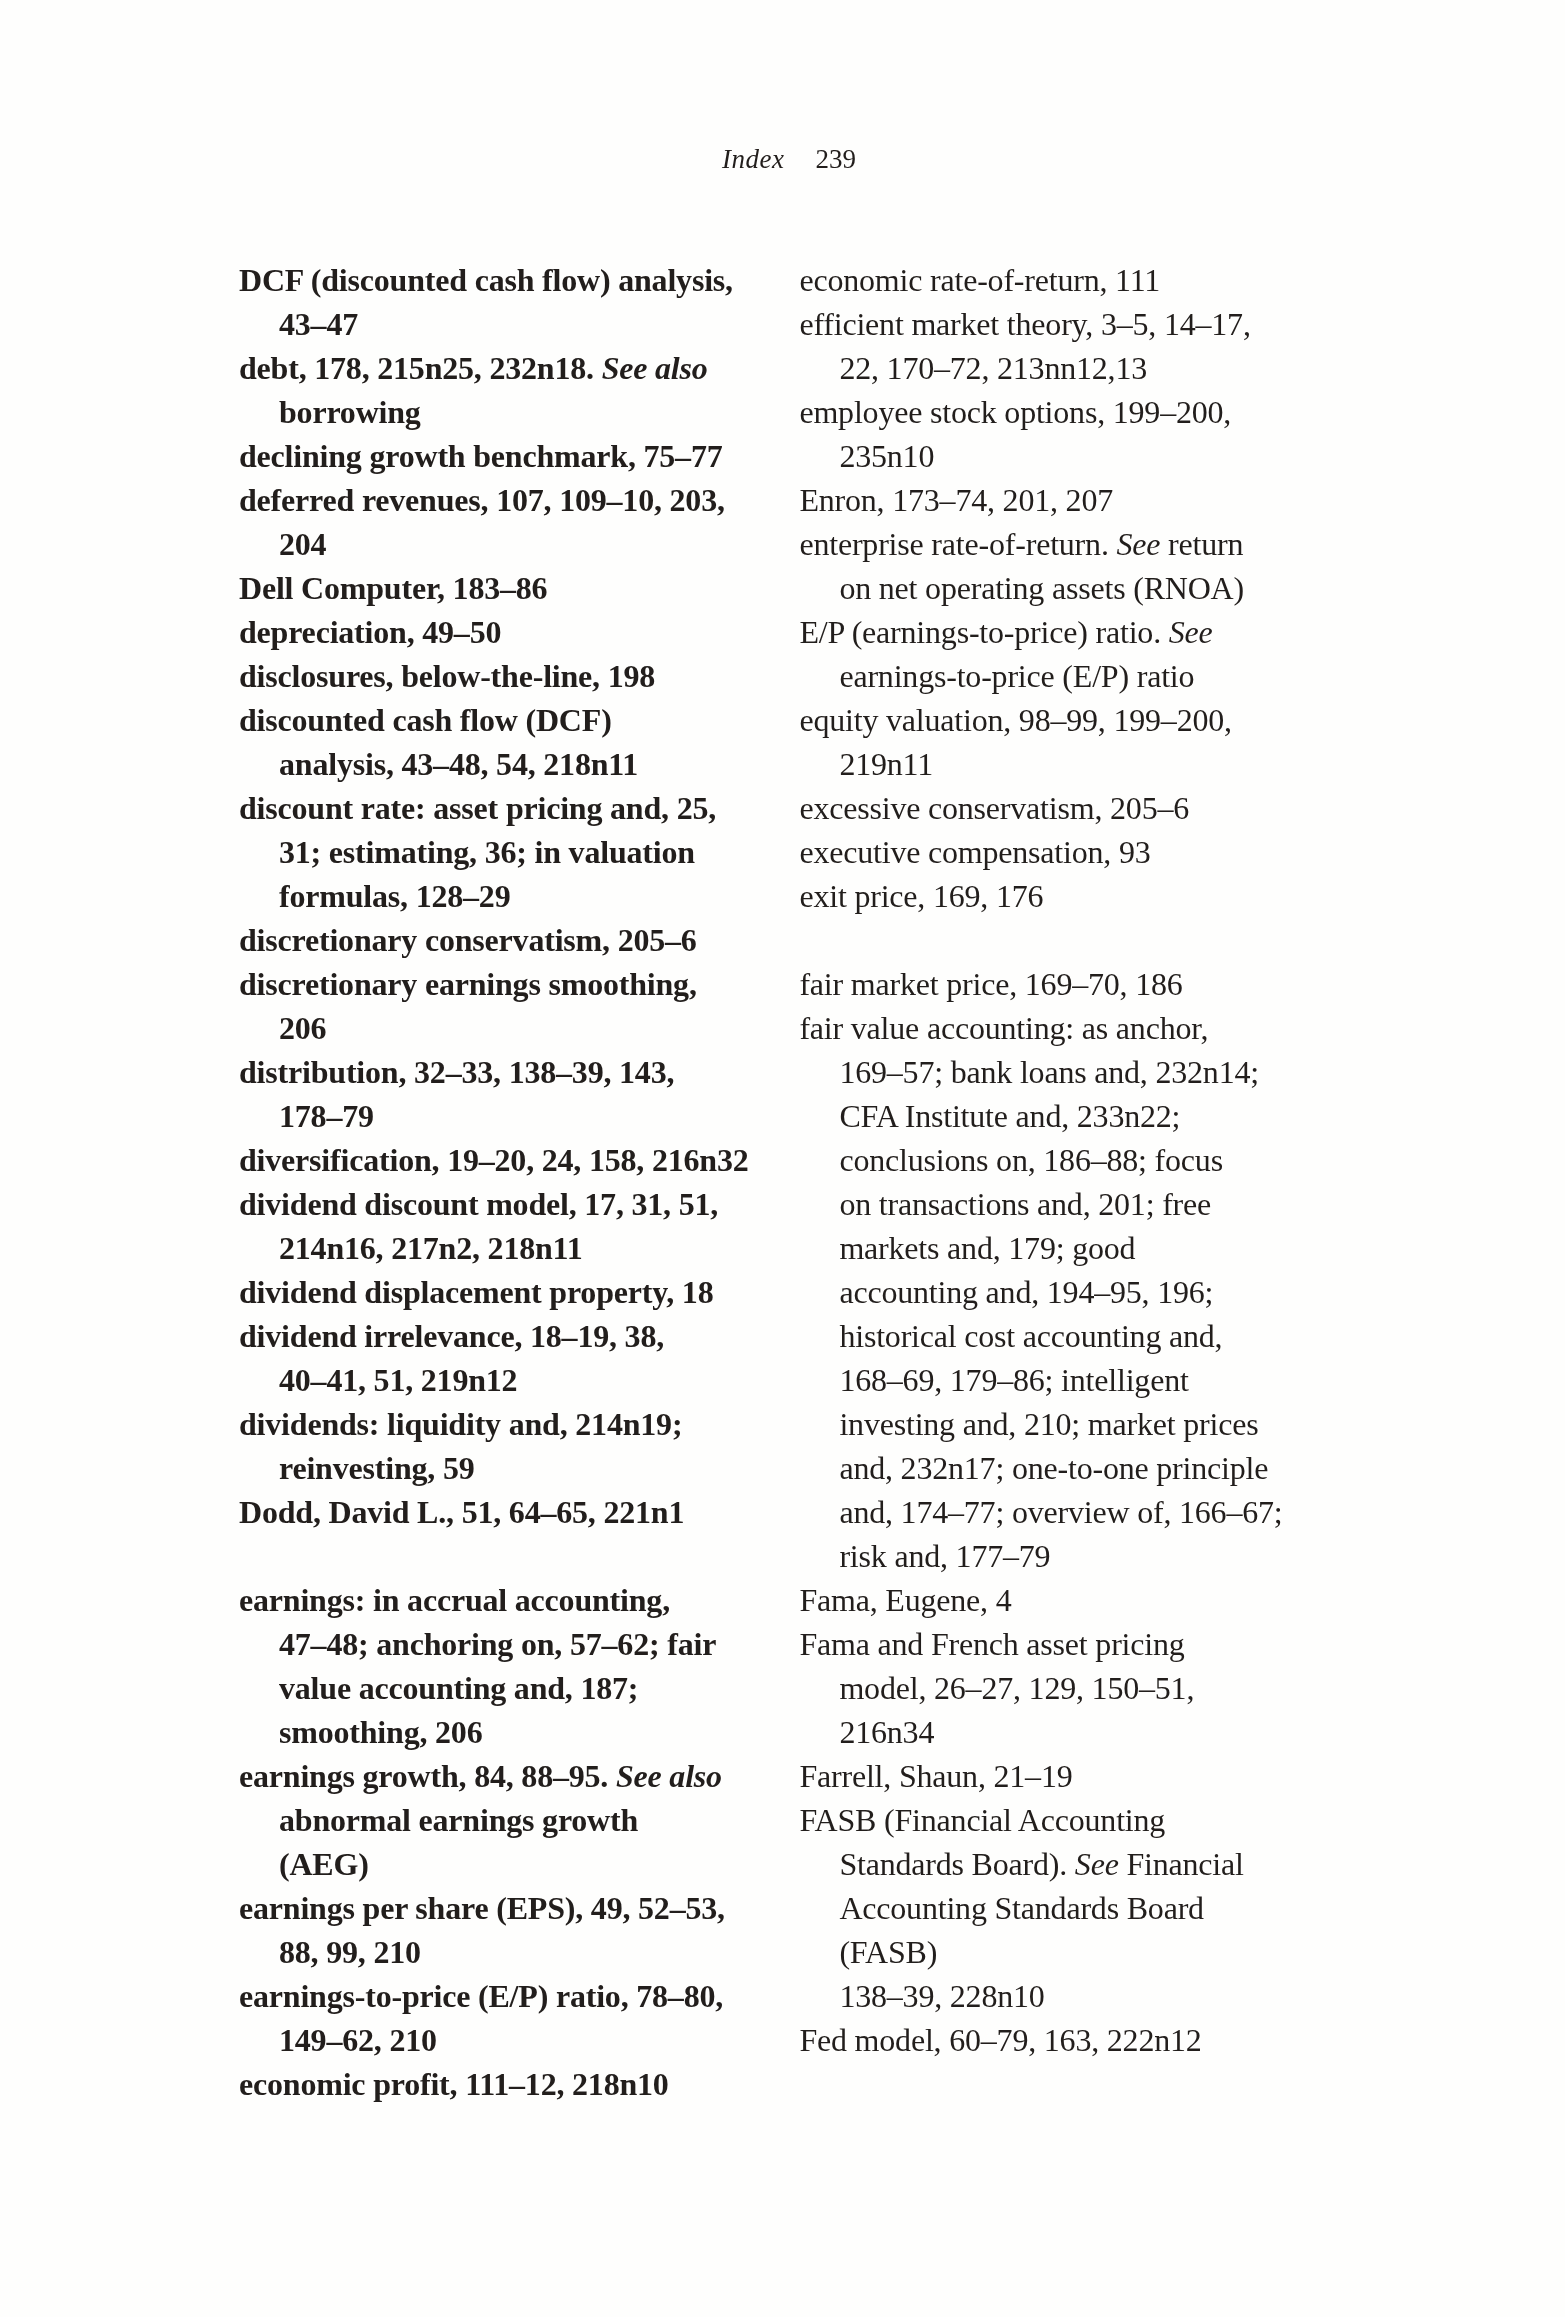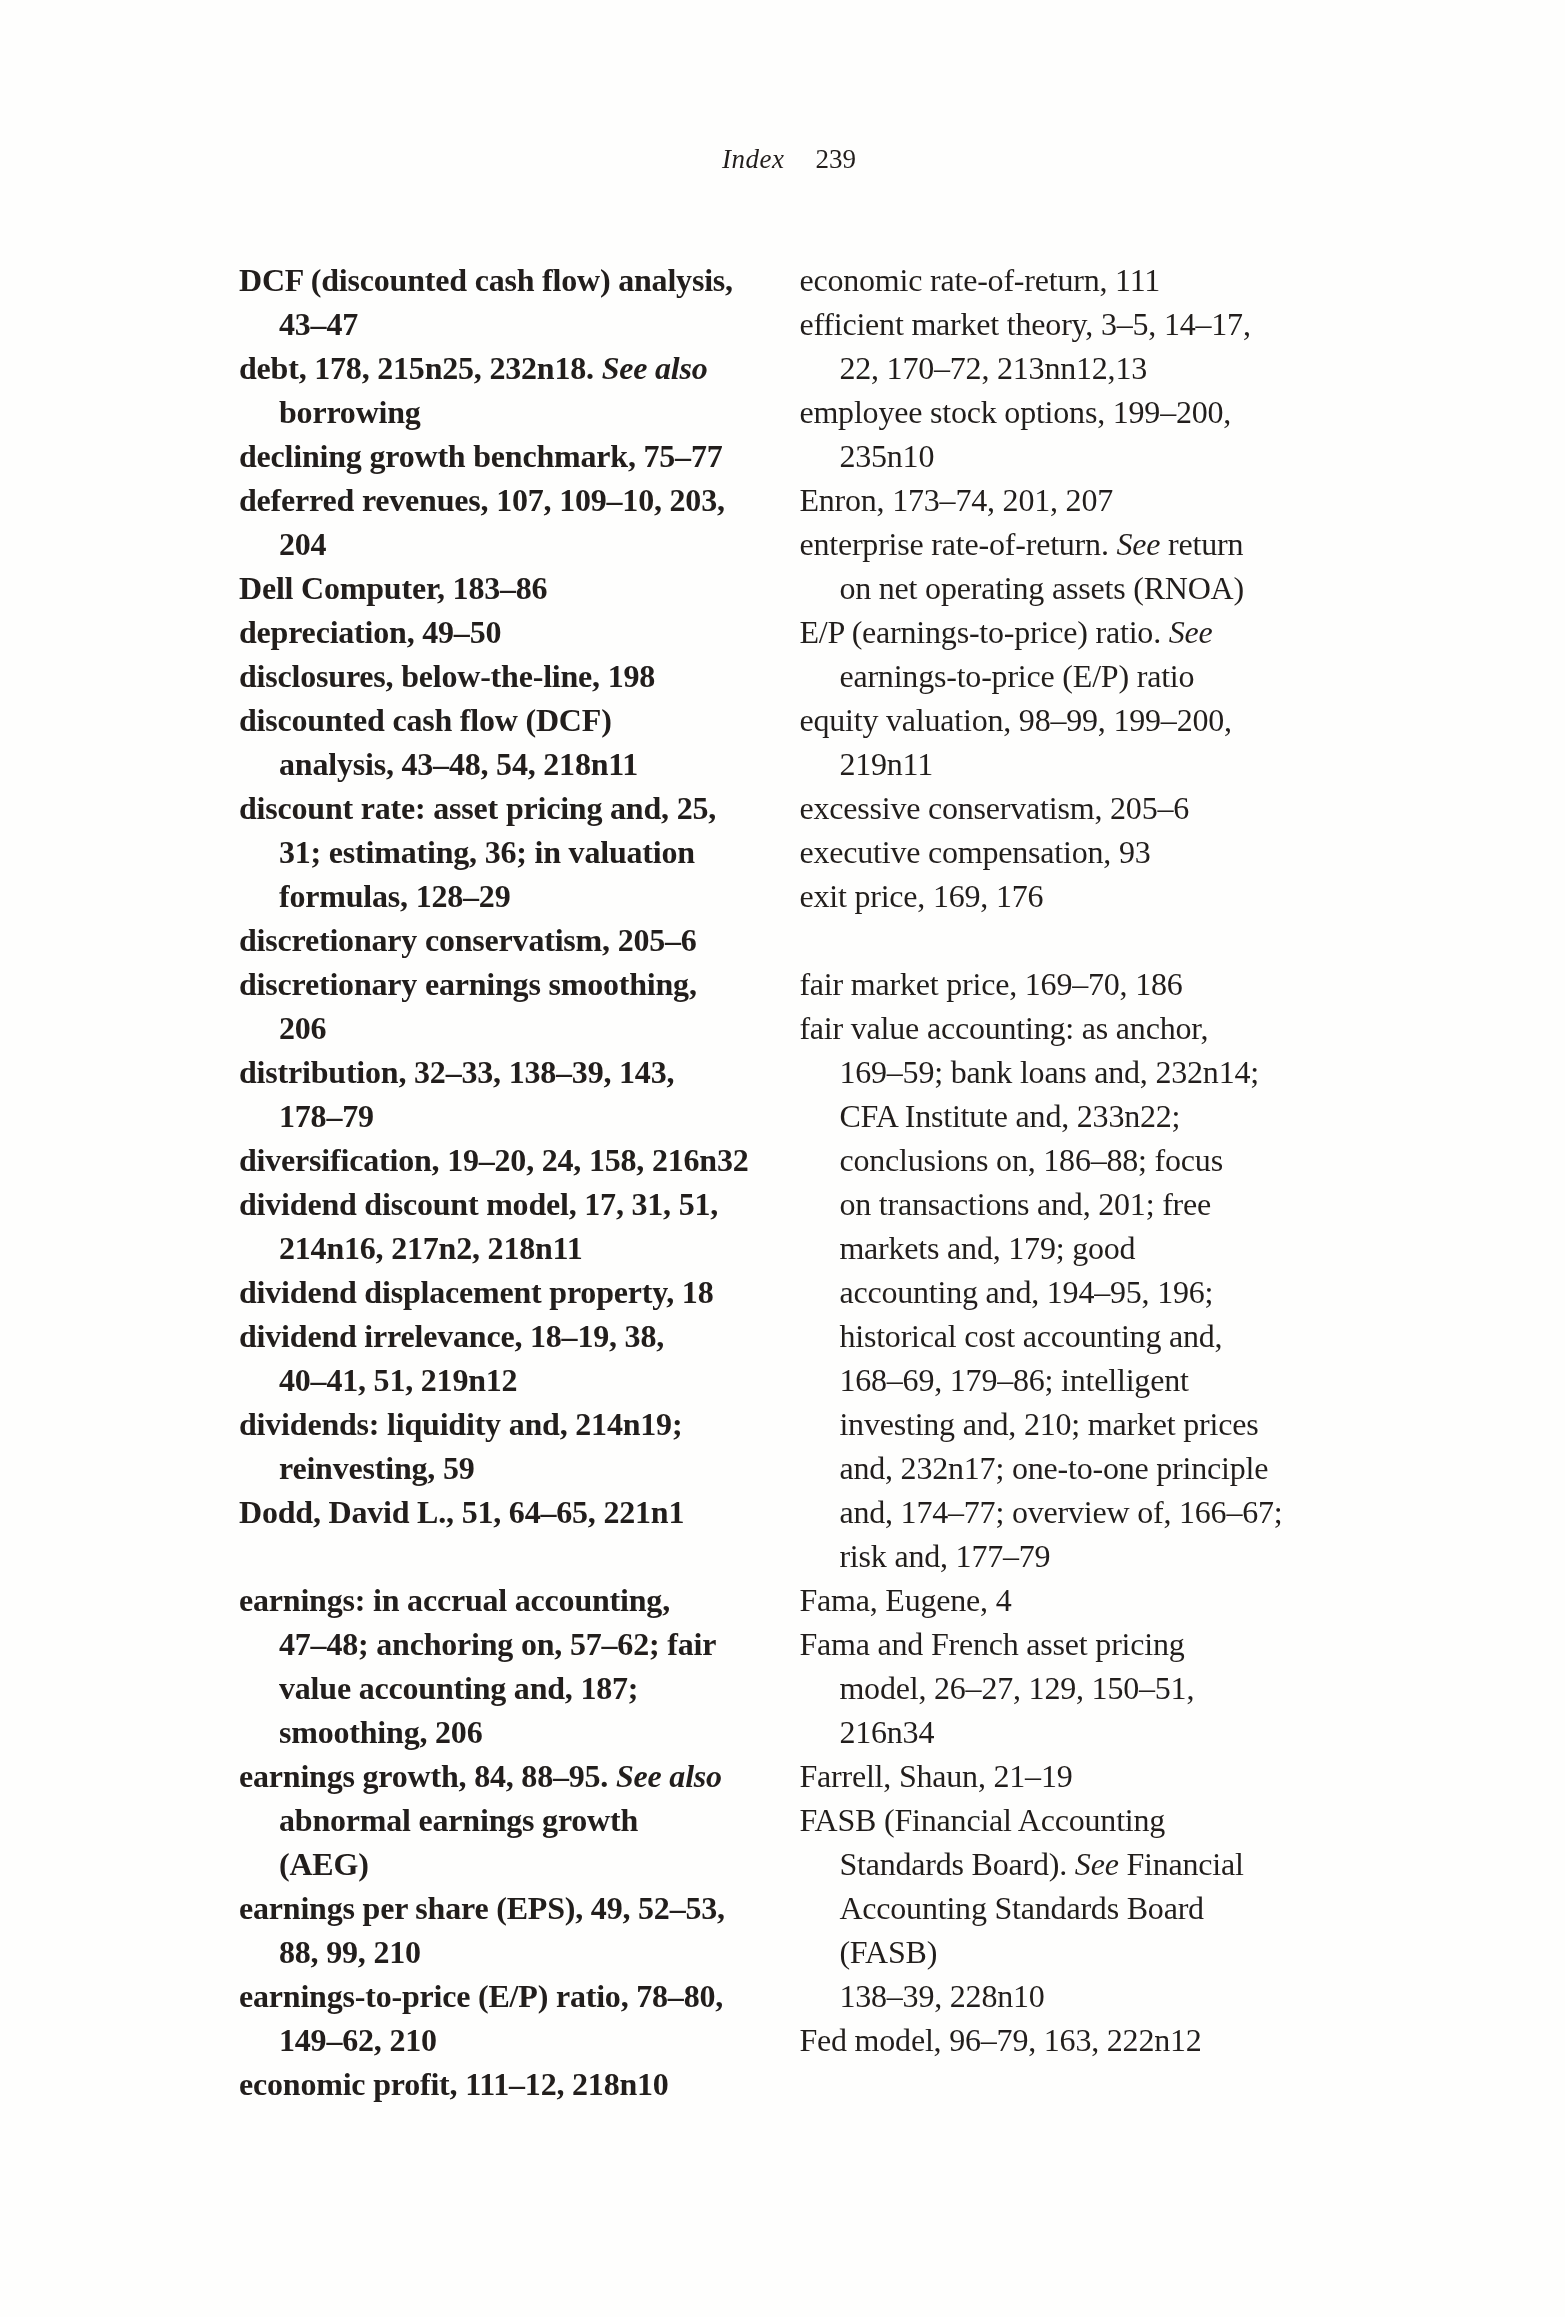--- a/index.html
+++ b/index.html
@@ -119,21 +119,21 @@
         <div class="line"><span>E/P (earnings-to-price) ratio. </span><i>See</i></div>
         <div class="line indent"><span>earnings-to-price (E/P) ratio</span></div>
         <div class="line"><span>equity valuation, 98–99, 199–200,</span></div>
         <div class="line indent"><span>219n11</span></div>
         <div class="line"><span>excessive conservatism, 205–6</span></div>
         <div class="line"><span>executive compensation, 93</span></div>
         <div class="line"><span>exit price, 169, 176</span></div>
         <div class="line"></div>
         <div class="line"><span>fair market price, 169–70, 186</span></div>
         <div class="line"><span>fair value accounting: as anchor,</span></div>
-        <div class="line indent"><span>169–59; bank loans and, 232n14;</span></div>
+        <div class="line indent"><span>169–57; bank loans and, 232n14;</span></div>
         <div class="line indent"><span>CFA Institute and, 233n22;</span></div>
         <div class="line indent"><span>conclusions on, 186–88; focus</span></div>
         <div class="line indent"><span>on transactions and, 201; free</span></div>
         <div class="line indent"><span>markets and, 179; good</span></div>
         <div class="line indent"><span>accounting and, 194–95, 196;</span></div>
         <div class="line indent"><span>historical cost accounting and,</span></div>
         <div class="line indent"><span>168–69, 179–86; intelligent</span></div>
         <div class="line indent"><span>investing and, 210; market prices</span></div>
         <div class="line indent"><span>and, 232n17; one-to-one principle</span></div>
         <div class="line indent"><span>and, 174–77; overview of, 166–67;</span></div>
@@ -141,17 +141,17 @@
         <div class="line"><span>Fama, Eugene, 4</span></div>
         <div class="line"><span>Fama and French asset pricing</span></div>
         <div class="line indent"><span>model, 26–27, 129, 150–51,</span></div>
         <div class="line indent"><span>216n34</span></div>
         <div class="line"><span>Farrell, Shaun, 21–19</span></div>
         <div class="line"><span>FASB (Financial Accounting</span></div>
         <div class="line indent"><span>Standards Board). </span><i>See</i><span> Financial</span></div>
         <div class="line indent"><span>Accounting Standards Board</span></div>
         <div class="line indent"><span>(FASB)</span></div>
         <div class="line indent"><span>138–39, 228n10</span></div>
-        <div class="line"><span>Fed model, 96–79, 163, 222n12</span></div>
+        <div class="line"><span>Fed model, 60–79, 163, 222n12</span></div>
       </div>
   </div>
 </div>
 
 
 </body></html>

